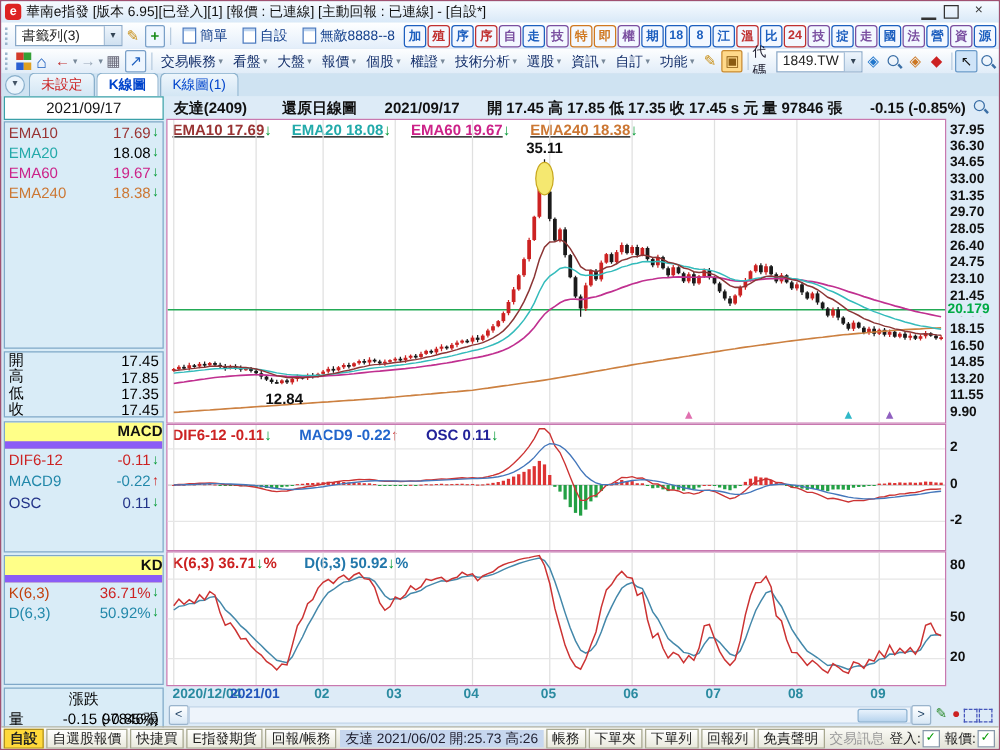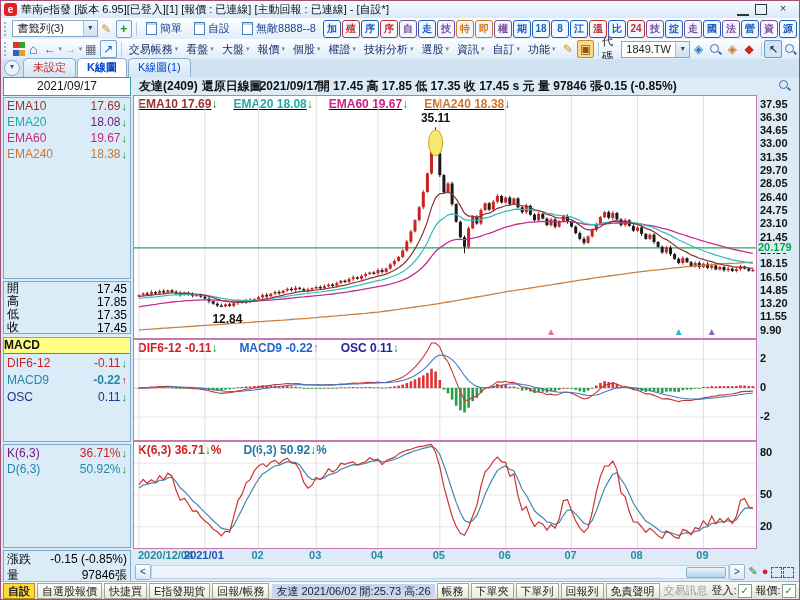--- a/index.html
+++ b/index.html
@@ -40,24 +40,24 @@
   .tab{font-size:11px;padding:1px 9px 2px 9px;border:1px solid #8ab0cc;border-bottom:none;border-radius:5px 5px 0 0;background:linear-gradient(#eef6fc,#d3e6f4);margin-right:1px;white-space:nowrap;}
   .tab.active{background:#fff;font-weight:bold;}
   
   #sidebar{position:absolute;left:2px;top:76px;width:130px;height:507px;background:#d9ecf7;}
   .sbox{position:absolute;left:0;width:128px;border:1px solid #7fa8c8;background:#d9ecf7;box-sizing:border-box;overflow:hidden;}
   #datebox{top:0;height:19px;background:#fff;border-color:#3aa0a8;text-align:center;font-size:12px;line-height:17px;color:#111;}
   .srow{display:flex;align-items:center;font-size:12px;padding:0 3px;height:16px;white-space:nowrap;}
   .srow .lab{}
   .srow .val{margin-left:auto;}
   .srow .arr{font-weight:bold;margin-left:1px;font-size:11px;}
-  .shead{background:#ffff88;text-align:left;font-size:12px;font-weight:bold;height:15px;line-height:15px;border-bottom:1px solid #8b5cf6;color:#111;}
+  .shead{background:#ffff88;text-align:right;font-size:12px;font-weight:bold;height:15px;line-height:15px;border-bottom:6px solid #8b5cf6;color:#111;}
   
   #rightpane{position:absolute;left:132px;top:76px;width:666px;height:507px;background:#ddebf7;border-bottom:1px solid #6699bb;box-sizing:border-box;}
-  #chart-header{position:absolute;left:0;top:0;width:100%;height:18px;display:flex;align-items:center;gap:4px;font-size:12px;font-weight:bold;color:#111;padding-left:6px;box-sizing:border-box;white-space:nowrap;}
+  #chart-header{position:absolute;left:0;top:0;width:100%;height:18px;display:flex;align-items:center;gap:28px;font-size:12px;font-weight:bold;color:#111;padding-left:6px;box-sizing:border-box;white-space:nowrap;}
   #hdr-mag{position:absolute;right:8px;top:2px;}
   .plot{position:absolute;left:0;width:622px;background:#fff;border:1px solid #c878b0;box-sizing:content-box;}
   #main-plot{top:18px;height:242px;}
   #macd-plot{top:262px;height:100px;}
   #kd-plot{top:364px;height:106px;}
   .axis{position:absolute;left:624px;width:61px;font-size:11px;font-weight:bold;color:#111;padding-left:11px;}
   #main-axis{top:18px;height:242px;}
   #macd-axis{top:262px;height:100px;}
   #kd-axis{top:364px;height:106px;}
   .ylab{position:absolute;left:3px;}
@@ -244,21 +244,21 @@
   <div id="sidebar">
       <div class="sbox" id="datebox">2021/09/17</div>
       <div class="sbox" style="top:20px;height:182px;">
         <div class="srow" style="height:16px;">
           <span class="lab" style="color:#993333;">EMA10</span>
           <span class="val" style="color:#993333;">17.69</span>
           <span class="arr" style="color:#009933;">↓</span>
         </div>
         <div class="srow" style="height:16px;">
           <span class="lab" style="color:#22aaaa;">EMA20</span>
-          <span class="val" style="color:#701a75;">18.08</span>
+          <span class="val" style="color:#000000;">18.08</span>
           <span class="arr" style="color:#009933;">↓</span>
         </div>
         <div class="srow" style="height:16px;">
           <span class="lab" style="color:#cc2288;">EMA60</span>
           <span class="val" style="color:#cc2288;">19.67</span>
           <span class="arr" style="color:#009933;">↓</span>
         </div>
         <div class="srow" style="height:16px;">
           <span class="lab" style="color:#cc7733;">EMA240</span>
           <span class="val" style="color:#cc7733;">18.38</span>
@@ -285,43 +285,44 @@
       </div>
       <div class="sbox" style="top:260px;height:105px;">
         <div class="shead">MACD</div>
         <div class="srow" style="height:17px;">
           <span class="lab" style="color:#cc2222;">DIF6-12</span>
           <span class="val" style="color:#cc2222;">-0.11</span>
           <span class="arr" style="color:#009933;">↓</span>
         </div>
         <div class="srow" style="height:17px;">
           <span class="lab" style="color:#2288aa;">MACD9</span>
-          <span class="val" style="color:#2288aa;font-weight:bold;">-0.22</span>
+          <span class="val" style="color:#2288aa;">-0.22</span>
           <span class="arr" style="color:#cc2222;">↑</span>
         </div>
         <div class="srow" style="height:17px;">
           <span class="lab" style="color:#223388;">OSC</span>
           <span class="val" style="color:#223388;">0.11</span>
           <span class="arr" style="color:#009933;">↓</span>
         </div>
       </div>
       <div class="sbox" style="top:367px;height:104px;">
+        <div class="shead">KD</div>
         <div class="srow" style="height:16px;">
-          <span class="lab" style="color:#701a75;">K(6,3)</span>
+          <span class="lab" style="color:#c2410c;">K(6,3)</span>
           <span class="val" style="color:#cc2222;">36.71%</span>
           <span class="arr" style="color:#009933;">↓</span>
         </div>
         <div class="srow" style="height:16px;">
           <span class="lab" style="color:#2288aa;">D(6,3)</span>
           <span class="val" style="color:#2288aa;">50.92%</span>
           <span class="arr" style="color:#009933;">↓</span>
         </div>
       </div>
       <div class="sbox" style="top:473px;height:34px;">
-        <div class="srow" style="height:16px;">
+        <div class="srow" style="height:16px;flex-direction:column;">
           <span class="lab">漲跌</span>
           <span class="val">-0.15 (-0.85%)</span>
         </div>
         <div class="srow" style="height:16px;">
           <span class="lab">量</span>
           <span class="val">97846張</span>
         </div>
       </div>
     </div>
 

